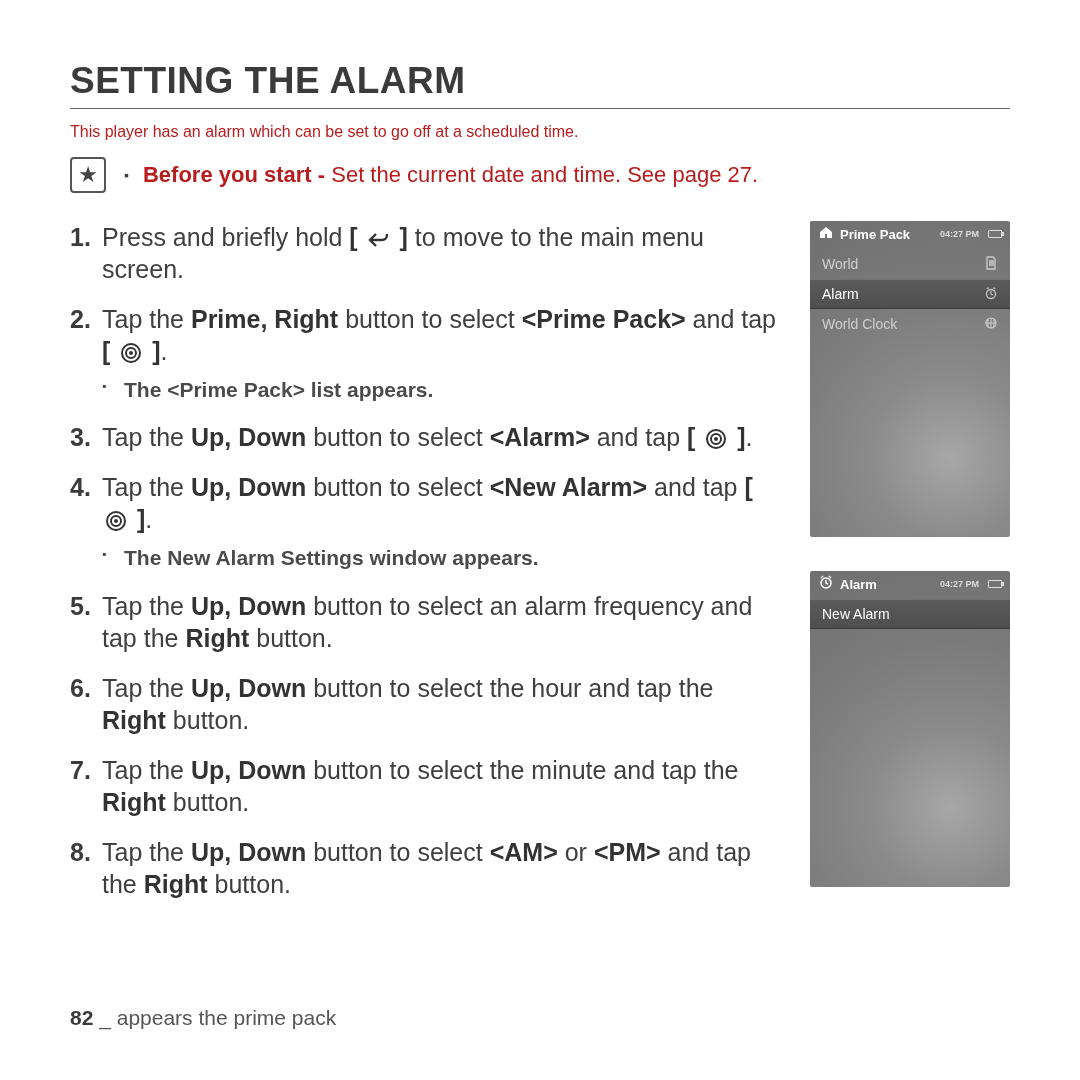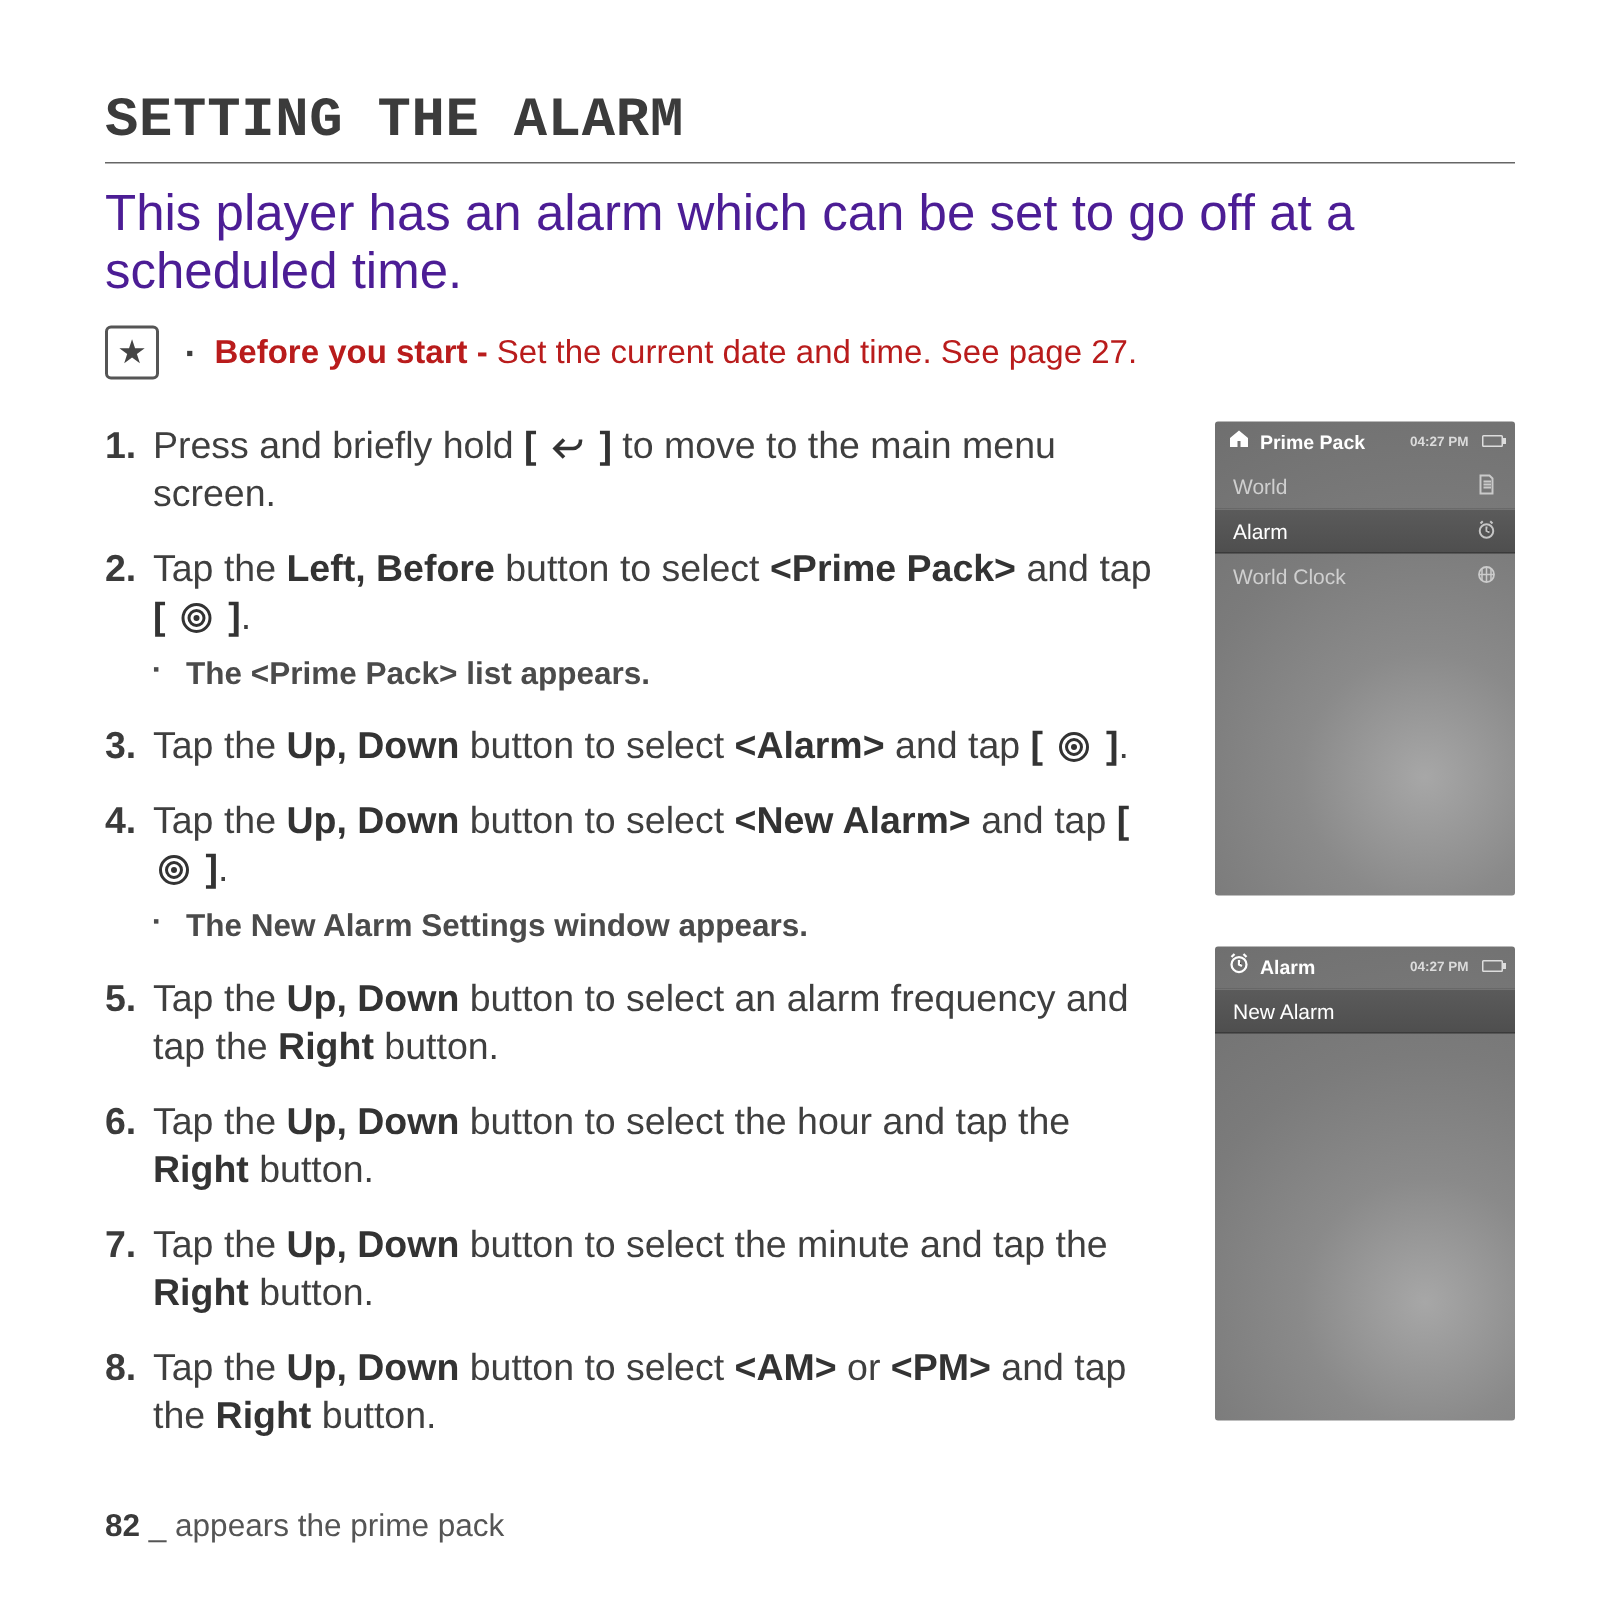--- a/index.html
+++ b/index.html
@@ -11,30 +11,29 @@
     color: #3e3e3e;
     position: relative;
     padding: 60px 70px 0 70px;
   }
   h1 {
     font-size: 37px;
     font-weight: 700;
     letter-spacing: 0.5px;
     color: #3b3b3b;
     margin-bottom: 6px;
-    font-family: Liberation Mono, monospace;
   }
   .rule {
     border: none;
     border-top: 1.5px solid #666;
     margin-bottom: 14px;
   }
   .intro {
-    font-size: 34px;
-    color: #4c1d95;
+    font-size: 16px;
+    color: #b91c1c;
     margin-bottom: 16px;
   }
   .note-row {
     display: flex;
     align-items: center;
     gap: 12px;
     margin-bottom: 28px;
   }
   .star-box {
     width: 36px; height: 36px;
@@ -197,21 +196,21 @@
 </div>
 
 <div class="cols">
   <div class="left">
     <ol class="steps" id="steps">
         <li>Press and briefly hold <b>[ </b><span class="inline-icon">
             <svg width="24" height="20" viewBox="0 0 24 20">
               <path fill="none" stroke="#333" stroke-width="2.4" d="M9 4l-6 6 6 6M3 10h12a5 5 0 0 0 5-5V4"></path>
             </svg>
           </span><b> ]</b> to move to the main menu screen.</li>
-        <li>Tap the <b>Left, Before</b> button to select <b>&lt;Prime Pack&gt;</b> and tap <b>[ </b><span class="inline-icon">
+        <li>Tap the <b>Prime, Right</b> button to select <b>&lt;Prime Pack&gt;</b> and tap <b>[ </b><span class="inline-icon">
             <svg width="22" height="22" viewBox="0 0 22 22">
               <circle cx="11" cy="11" r="9" fill="none" stroke="#333" stroke-width="2"></circle>
               <circle cx="11" cy="11" r="5" fill="none" stroke="#333" stroke-width="2"></circle>
               <circle cx="11" cy="11" r="2" fill="#333"></circle>
             </svg>
           </span><b> ]</b>.<div class="sub">The &lt;Prime Pack&gt; list appears.</div></li>
         <li>Tap the <b>Up, Down</b> button to select <b>&lt;Alarm&gt;</b> and tap <b>[ </b><span class="inline-icon">
             <svg width="22" height="22" viewBox="0 0 22 22">
               <circle cx="11" cy="11" r="9" fill="none" stroke="#333" stroke-width="2"></circle>
               <circle cx="11" cy="11" r="5" fill="none" stroke="#333" stroke-width="2"></circle>

